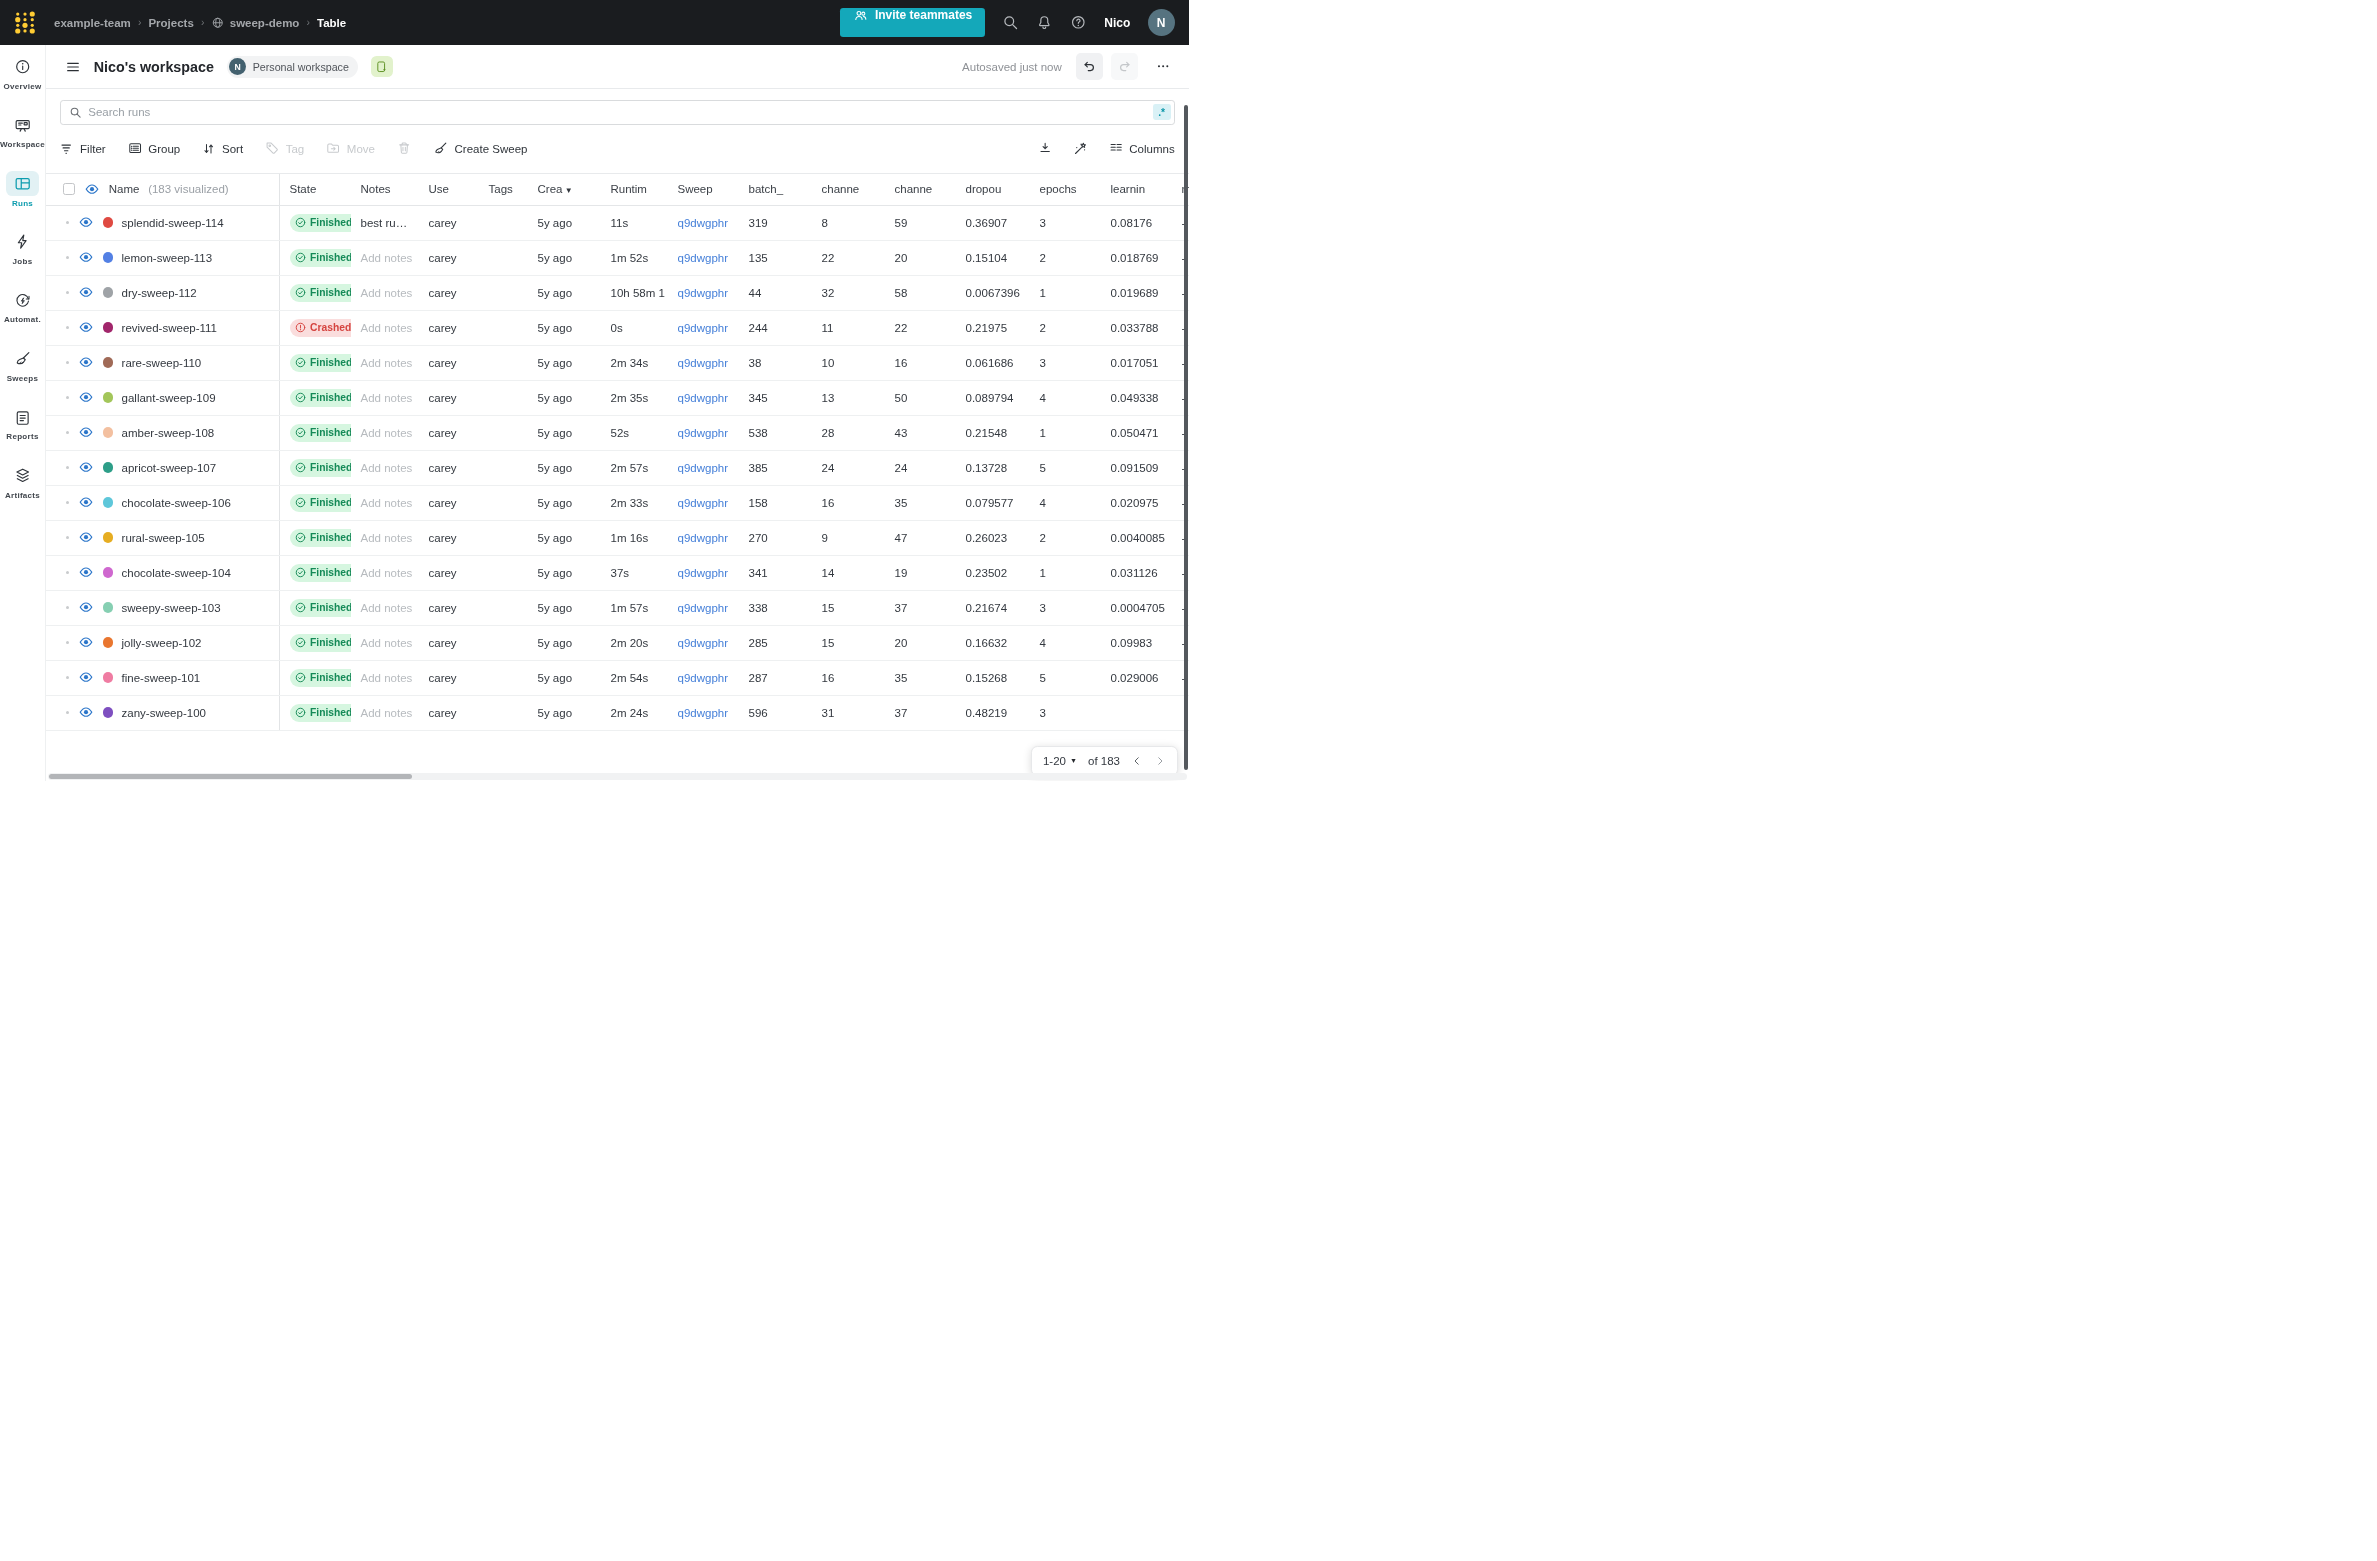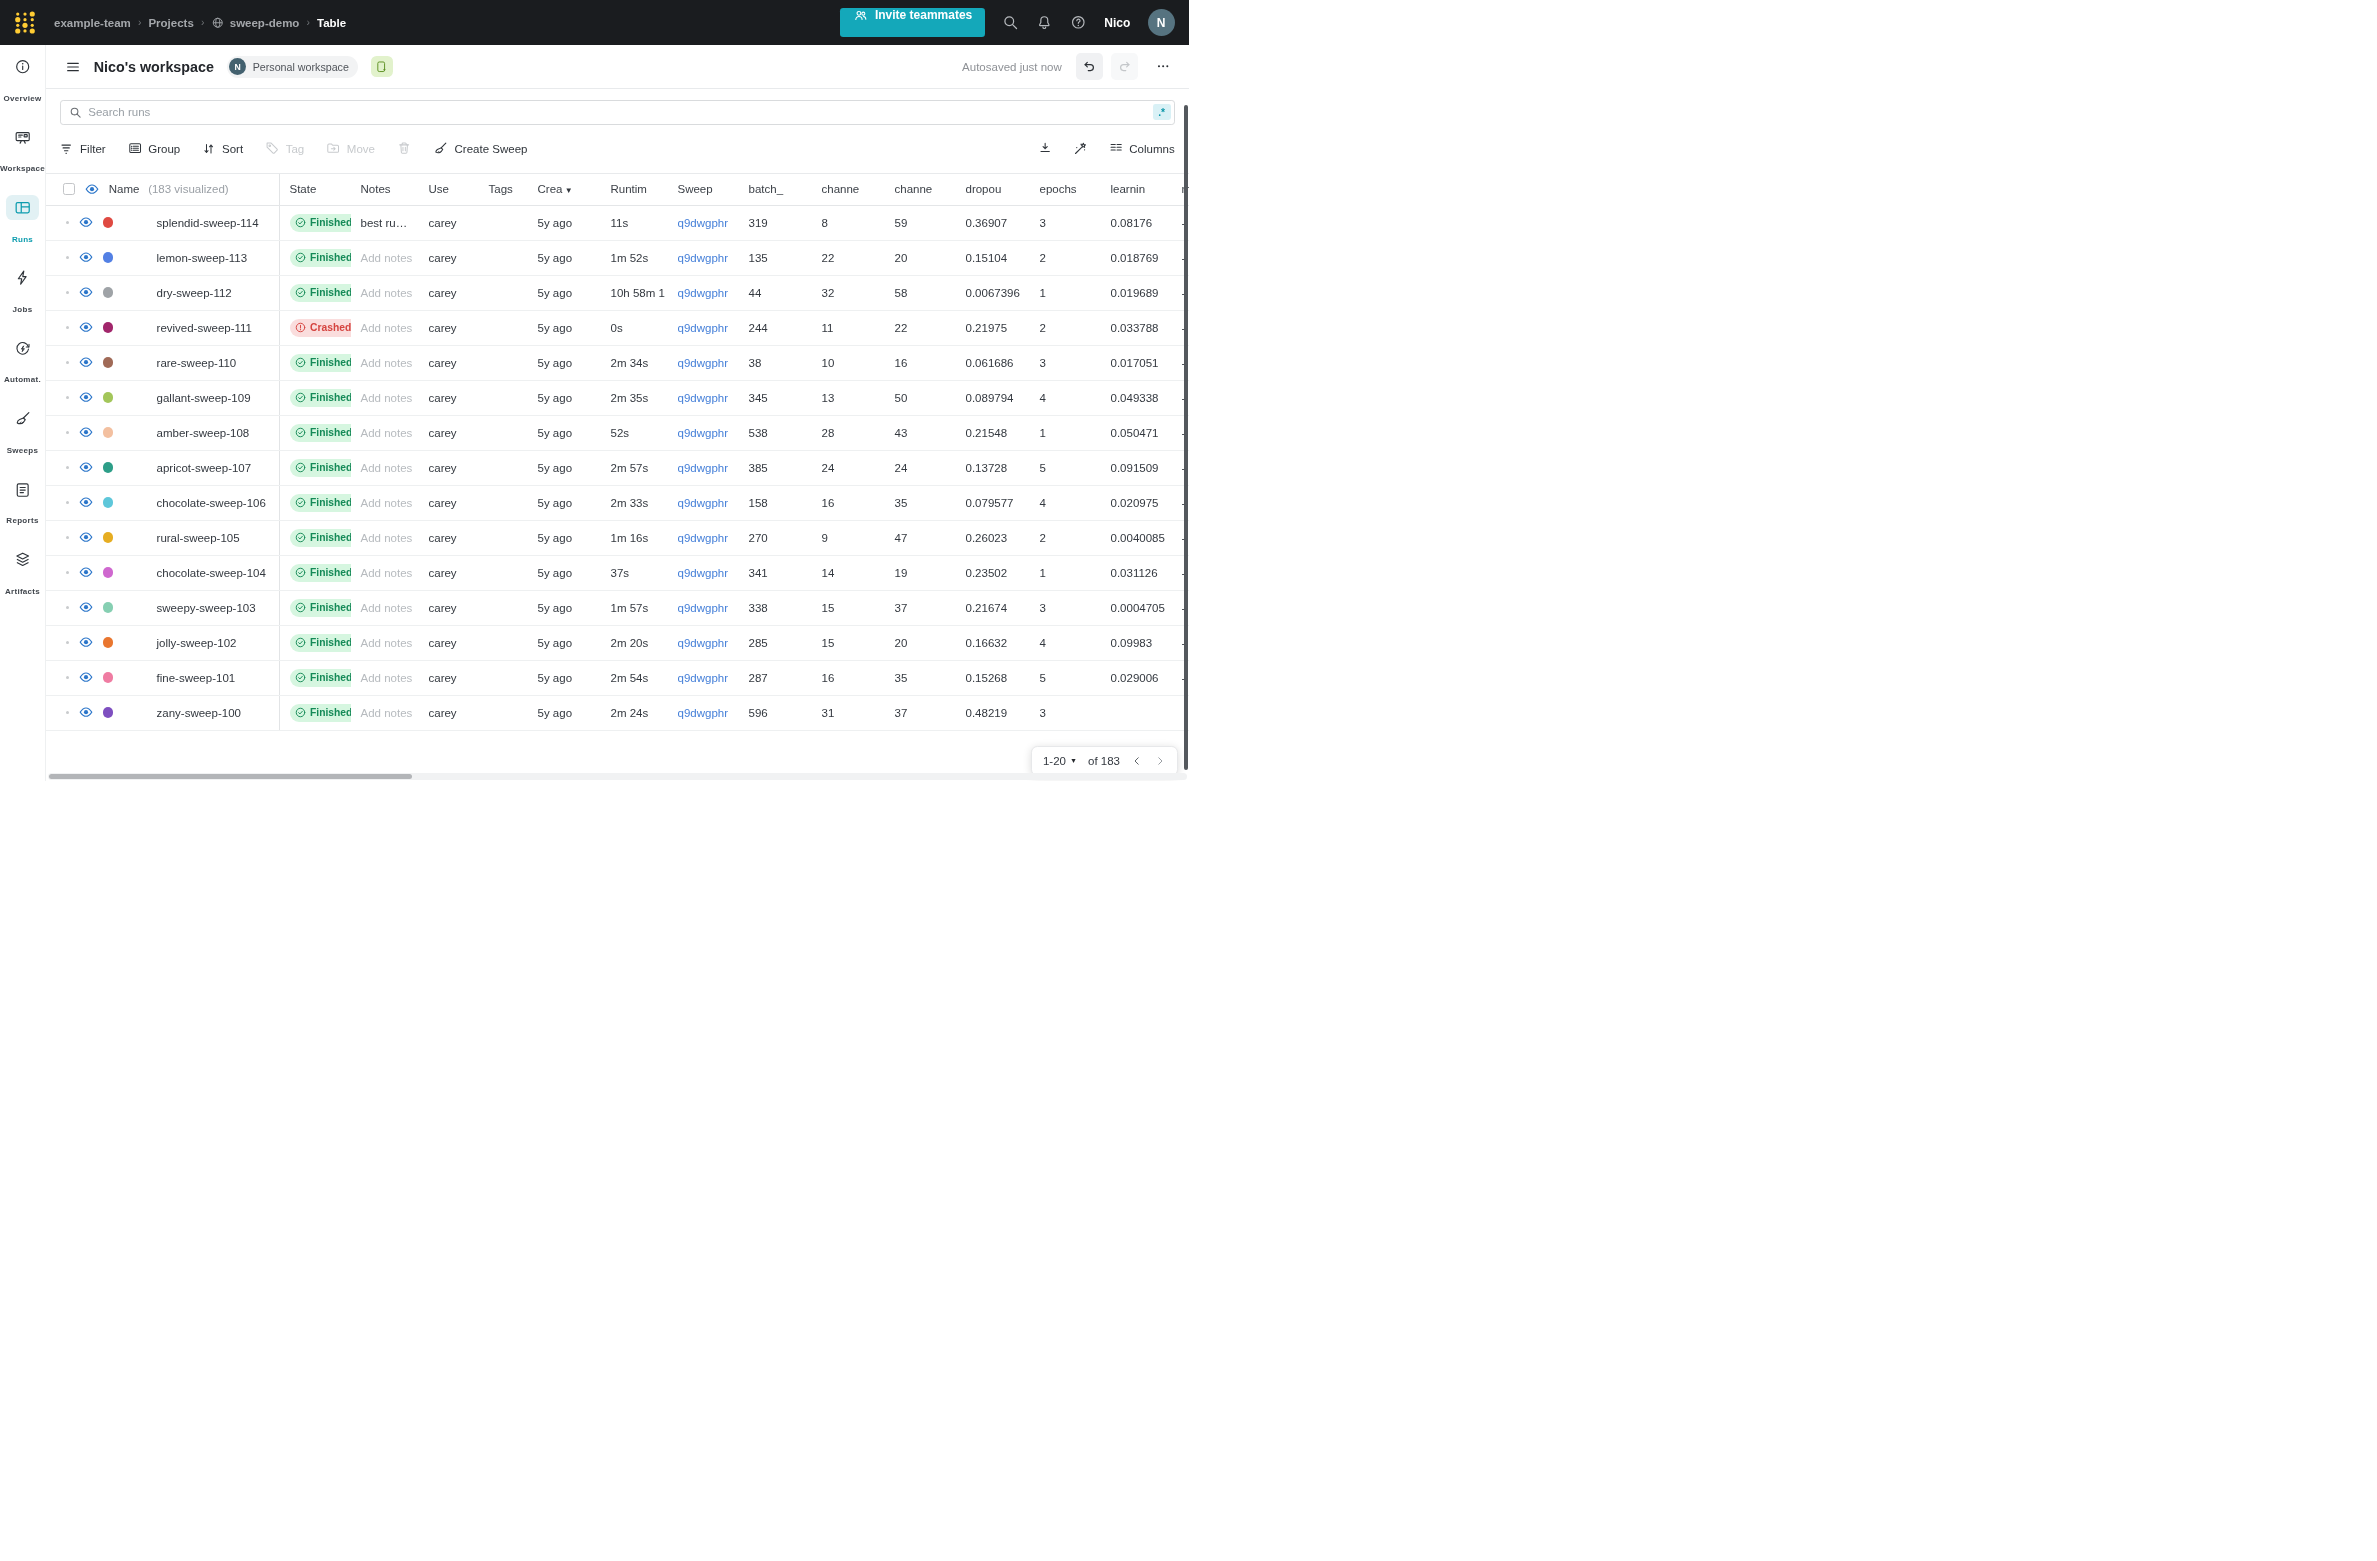--- a/index.html
+++ b/index.html
@@ -30,21 +30,21 @@
     justify-content:center; cursor:pointer; }
 
   
   .content { display:flex; height:736px; }
   .rail { width:46px; border-right:0.8px solid #eef0f1; display:flex; flex-direction:column;
     align-items:center; padding-top:9.5px; gap:22px; background:#fff; flex:none; }
   .rail-item { display:flex; flex-direction:column; align-items:center; gap:2.4px;
     cursor:pointer; color:#2f343a; }
   .rail-item .icon-wrap { width:33px; height:25px; display:flex; align-items:center;
     justify-content:center; border-radius:6.3px; }
-  .rail-item .rail-label { font-size:8px; font-weight:600; letter-spacing:0.3px; color:#41464d;margin-top:12px; }
+  .rail-item .rail-label { font-size:8px; font-weight:600; letter-spacing:0.3px; color:#41464d; }
   .rail-item.active { color:#0c9cae; }
   .rail-item.active .icon-wrap { background:#e2f1f4; }
   .rail-item.active .rail-label { color:#0c9cae; }
 
   .right-col { flex:1; display:flex; flex-direction:column; min-width:0; }
 
   
   .ws-bar { height:44px; border-bottom:0.8px solid #e8eaec; display:flex;
     align-items:center; justify-content:space-between; padding:0 12.7px 0 19px; background:#fff; }
   .ws-left { display:flex; align-items:center; gap:12.7px; }
@@ -104,21 +104,21 @@
   .checkbox { width:12px; height:12px; border:1.2px solid #c3c5c8; border-radius:2.4px;
     background:#fff; cursor:pointer; flex:none; }
 
   .trow { height:35px; border-bottom:0.8px solid #eef0f1; font-size:11.5px; color:#33383f; }
   .tc { padding-left:9.5px; white-space:nowrap; overflow:hidden; }
   .tc-name { display:flex; align-items:center; gap:8.7px; padding-left:20px; height:100%;
     border-right:0.8px solid #e2e4e6; }
   .drag-dot { width:3.2px; height:3.2px; border-radius:50%; background:#c9cbcd; flex:none; }
   .eye { flex:none; cursor:pointer; }
   .run-dot { width:10.3px; height:10.3px; border-radius:50%; flex:none; }
-  .run-name { cursor:pointer;margin-left:35px; }
+  .run-name { cursor:pointer; }
   .pill { display:inline-flex; align-items:center; gap:4px; height:18px; padding:0 8px 0 5.5px;
     border-radius:9.5px; font-size:10.3px; font-weight:600; }
   .pill.finished { background:#d6f6e0; color:#158a57; }
   .pill.crashed { background:#fadddd; color:#d54440; }
   .notes-muted { color:#b7bbbf; cursor:pointer; }
   .notes-set { color:#33383f; cursor:pointer; }
   .sweep-link { color:#4680d9; cursor:pointer; }
 
   
   .pagination { position:absolute; right:11px; bottom:4.8px; height:30px; background:#fff;

